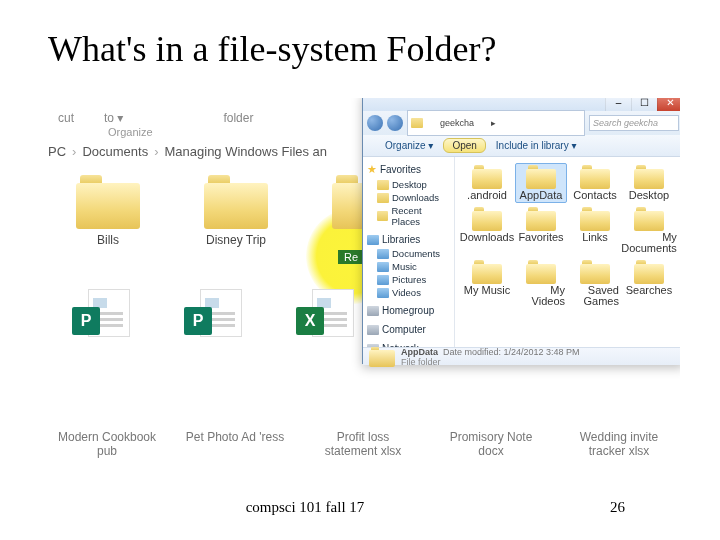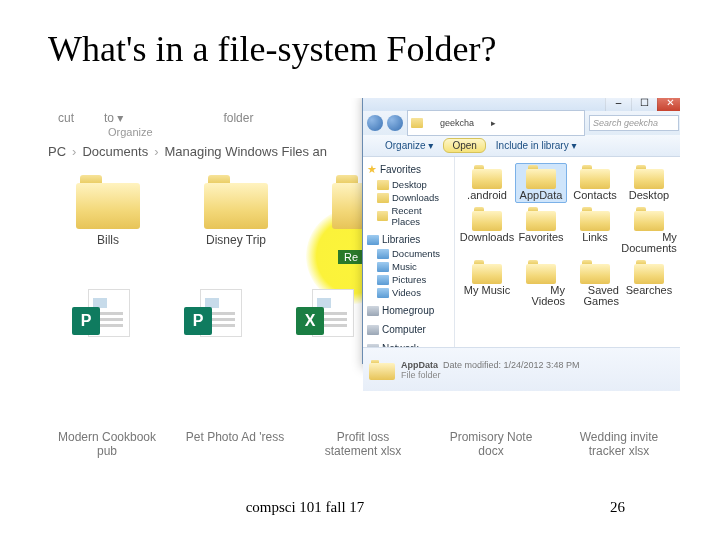--- a/index.html
+++ b/index.html
@@ -57,21 +57,21 @@
   .ico-lib{width:12px;height:10px;background:linear-gradient(#9ecbf0,#5a9bd4);border-radius:1px;display:inline-block;}
   .ico-comp{width:12px;height:10px;background:linear-gradient(#cfd6df,#9aa6b5);border-radius:1px;display:inline-block;}
   .main{flex:1;padding:6px;overflow:hidden;}
   .grid{display:flex;flex-wrap:wrap;gap:2px 2px;}
   .gitem{width:52px;display:flex;flex-direction:column;align-items:center;gap:1px;padding:2px;}
   .gitem.sel{background:#cfe5fb;border:1px solid #7bb1e8;border-radius:2px;padding:1px;}
   .folder-s{width:30px;height:24px;position:relative;}
   .folder-s::before{content:"";position:absolute;left:2px;top:0;width:10px;height:5px;background:linear-gradient(#f7e39a,#e8c95a);border-radius:2px 2px 0 0;}
   .folder-s::after{content:"";position:absolute;left:0;top:4px;width:30px;height:20px;background:linear-gradient(#fff3c0,#f3d879 60%,#e7c458);border-radius:2px;}
   .gi-lbl{font-size:11px;color:#333;text-align:right;line-height:1;}
-  .detail-bar{height:44px;background:linear-gradient(#f3f7fd,#e7eef8);border-top:1px solid #d5dfec;display:flex;align-items:center;padding:0 6px;gap:6px;font-size:9px;color:#555;}
+  .detail-bar{height:18px;background:linear-gradient(#f3f7fd,#e7eef8);border-top:1px solid #d5dfec;display:flex;align-items:center;padding:0 6px;gap:6px;font-size:9px;color:#555;}
   .detail-bar .dfold{width:26px;height:20px;position:relative;}
   .detail-bar .dfold::before{content:"";position:absolute;left:2px;top:0;width:8px;height:4px;background:linear-gradient(#f7e39a,#e8c95a);border-radius:1px 1px 0 0;}
   .detail-bar .dfold::after{content:"";position:absolute;left:0;top:3px;width:26px;height:17px;background:linear-gradient(#fff3c0,#e7c458);border-radius:2px;}
 </style>
 </head>
 <body>
 
 <div class="slide-title">What's in a file-system Folder?</div>
 
 <div class="content">

